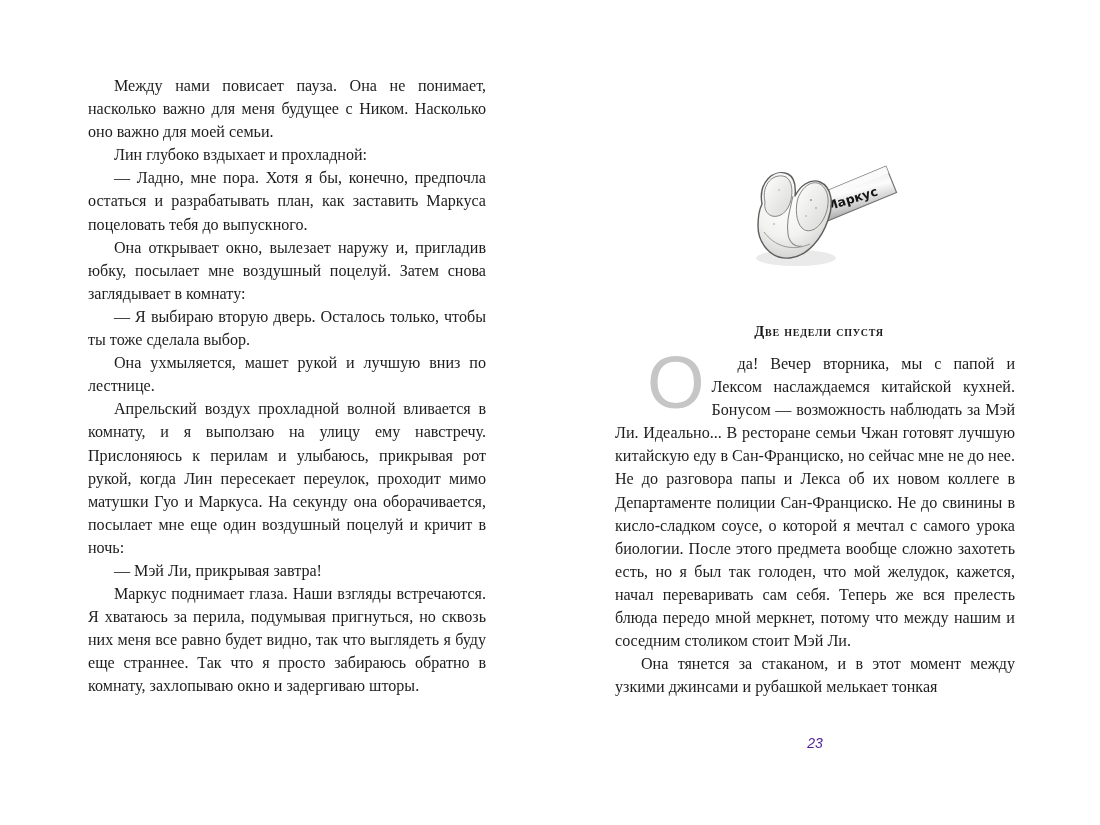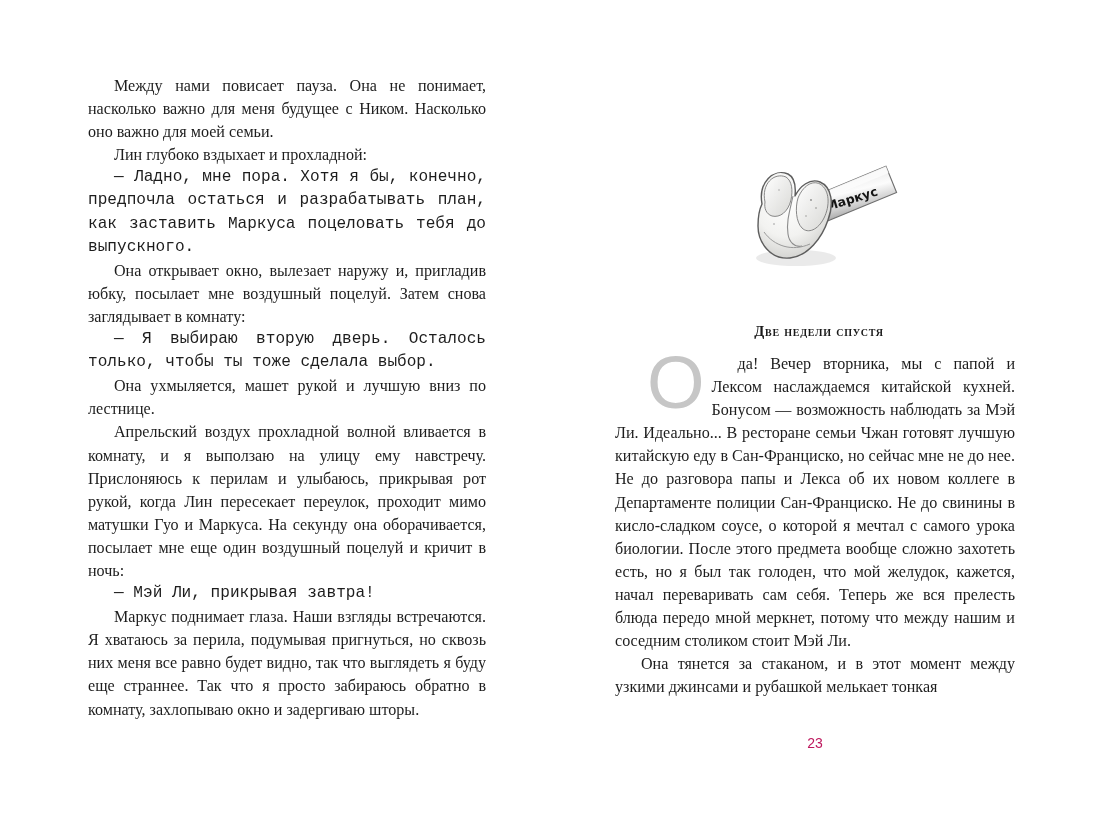--- a/index.html
+++ b/index.html
@@ -36,21 +36,20 @@
     font-size: 16.1px;
     line-height: 23.1px;
     text-align: justify;
     text-indent: 26px;
     hyphens: manual;
     color: #1d1d1d;
     font-family: "Liberation Serif", "DejaVu Serif", serif;
   }
   p.body.dialogue {
     text-indent: 26px;
-    font-family: Liberation Mono, monospace;
   }
 
   
   .chapter-block {
     width: 400px;
     text-align: center;
   }
   .chapter-title {
     font-family: "Liberation Sans", "DejaVu Sans", sans-serif;
     font-weight: bold;
@@ -105,21 +104,22 @@
 
   
   .page-number {
     position: absolute;
     left: 615px;
     top: 735px;
     width: 400px;
     text-align: center;
     font-family: "Liberation Sans", "DejaVu Sans", sans-serif;
     font-size: 14px;
-    color: #be185d;
+    color: #4c1d95;
+    font-style: italic;
   }
 
   .spacer-8 { height: 8px; }
   .spacer-48 { height: 47px; }
 </style>
 </head>
 <body>
 
 <div class="page">
 

